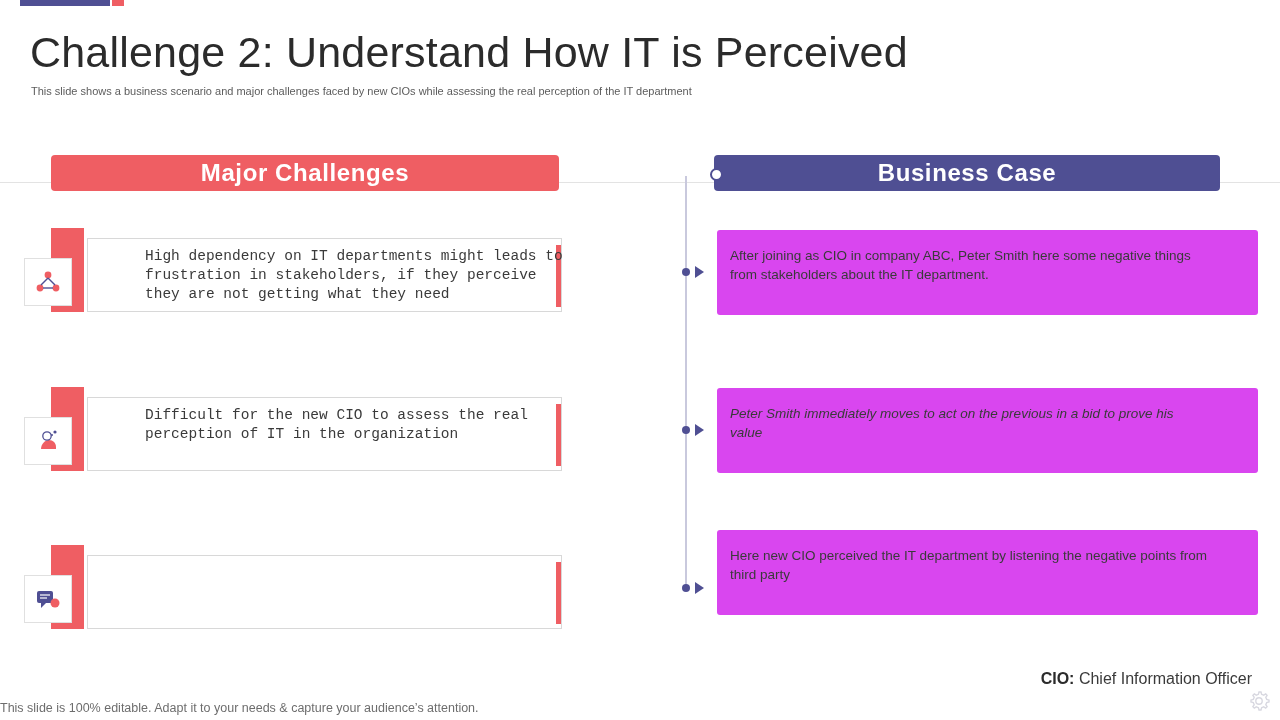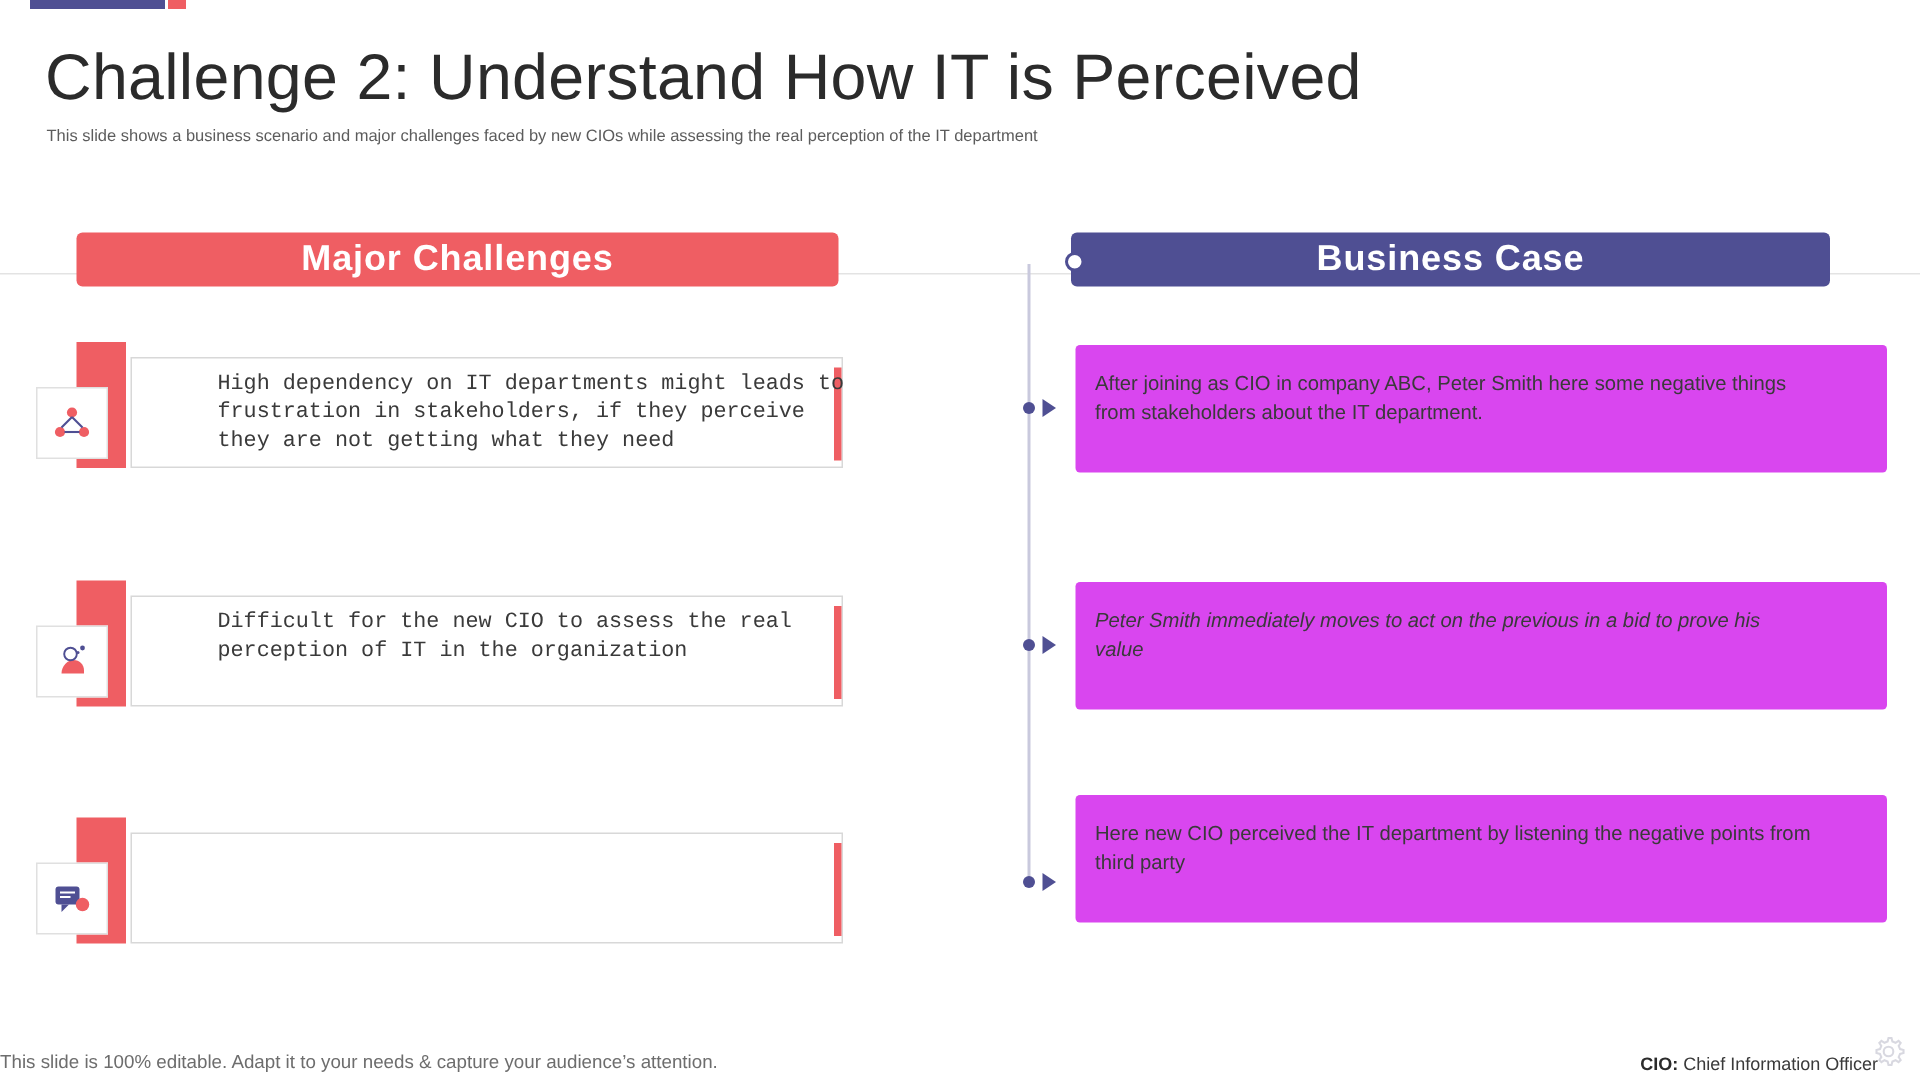--- a/index.html
+++ b/index.html
@@ -214,23 +214,22 @@
     height: 9px;
     border-radius: 50%;
     background: #ffffff;
     border: 2px solid #4f4f93;
   }
 
   .footnote {
     position: absolute;
     right: 28px;
     top: 670px;
-    font-size: 12px;
+    font-size: 16px;
     color: #3a3a3a;
-    margin-top: 32px;
   }
   .footnote b { color: #2b2b2b; }
 
   .bottom-note {
     position: absolute;
     left: 0;
     top: 701px;
     width: 1280px;
     font-size: 12.5px;
     color: #6d6d6d;

